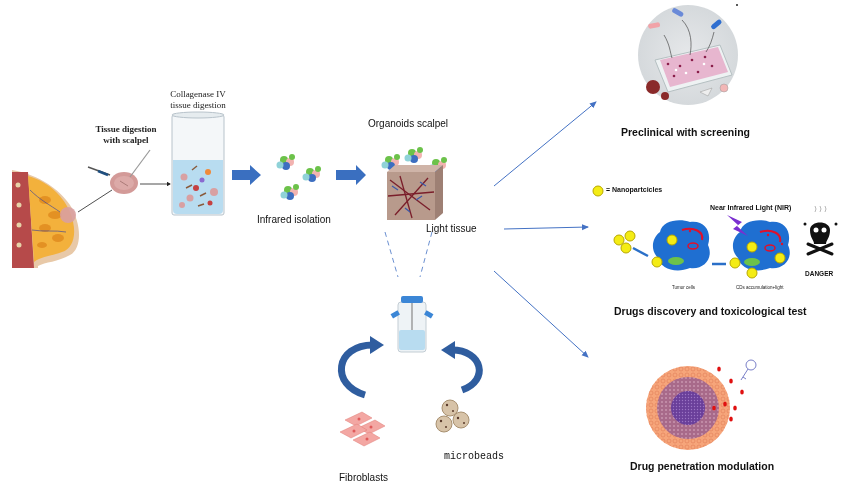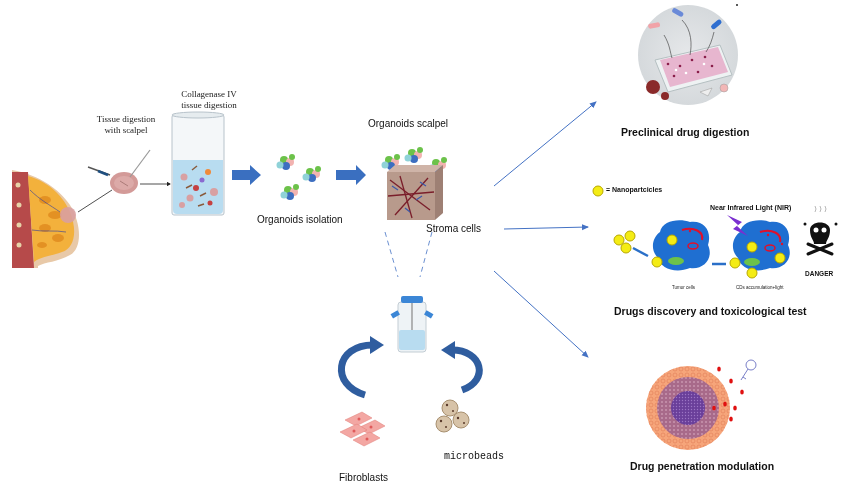--- a/index.html
+++ b/index.html
@@ -313,30 +313,30 @@
       <ellipse cx="731" cy="419" rx="1.8" ry="2.6"></ellipse>
     </g>
     <g stroke="#7a80c8" fill="none" stroke-width="1">
       <circle cx="751" cy="365" r="5"></circle>
       <line x1="748" y1="369" x2="741" y2="380"></line>
       <line x1="743" y1="377" x2="746" y2="379"></line>
     </g>
   </g>
 </svg>
 
-<div class="abs lbl-serif" style="left:93px; top:114px; width:66px;">Tissue digestion with scalpel</div>
-<div class="abs lbl-serif" style="left:166px; top:89px; width:64px;margin-left:11px;">Collagenase IV tissue digestion</div>
-<div class="abs lbl" style="left:257px; top:214px;">Organoids isolation</div>
+<div class="abs lbl-serif" style="left:93px; top:124px; width:66px;font-weight:bold;">Tissue digestion with scalpel</div>
+<div class="abs lbl-serif" style="left:166px; top:89px; width:64px;">Collagenase IV tissue digestion</div>
+<div class="abs lbl" style="left:257px; top:214px;">Infrared isolation</div>
 <div class="abs lbl" style="left:368px; top:118px;">Organoids scalpel</div>
-<div class="abs lbl" style="left:426px; top:223px;">Stroma cells</div>
+<div class="abs lbl" style="left:426px; top:223px;">Light tissue</div>
 
 <div class="abs lbl" style="left:339px; top:472px;">Fibroblasts</div>
 <div class="abs lbl" style="left:444px; top:451px;font-family:Liberation Mono, monospace;">microbeads</div>
 
-<div class="abs lbl-b" style="left:621px; top:126px;">Preclinical drug digestion</div>
+<div class="abs lbl-b" style="left:621px; top:126px;">Preclinical with screening</div>
 
 <div class="abs" style="left:606px; top:186px; font-size:7px; font-weight:bold; color:#111; white-space:nowrap;">= Nanopartcicles</div>
 <div class="abs" style="left:710px; top:204px; font-size:7px; font-weight:bold; color:#111; white-space:nowrap;">Near Infrared Light (NIR)</div>
 <div class="abs" style="left:672px; top:285px; font-size:4.5px; color:#222; white-space:nowrap;">Tumor cells</div>
 <div class="abs" style="left:736px; top:285px; font-size:4.5px; color:#222; white-space:nowrap;">CDs accumulation+light</div>
 <div class="abs" style="left:805px; top:270px; font-size:6.5px; font-weight:bold; color:#111; white-space:nowrap;">DANGER</div>
 <div class="abs lbl-b" style="left:614px; top:305px;">Drugs discovery and toxicological test</div>
 
 <div class="abs lbl-b" style="left:630px; top:460px;">Drug penetration modulation</div>
 

